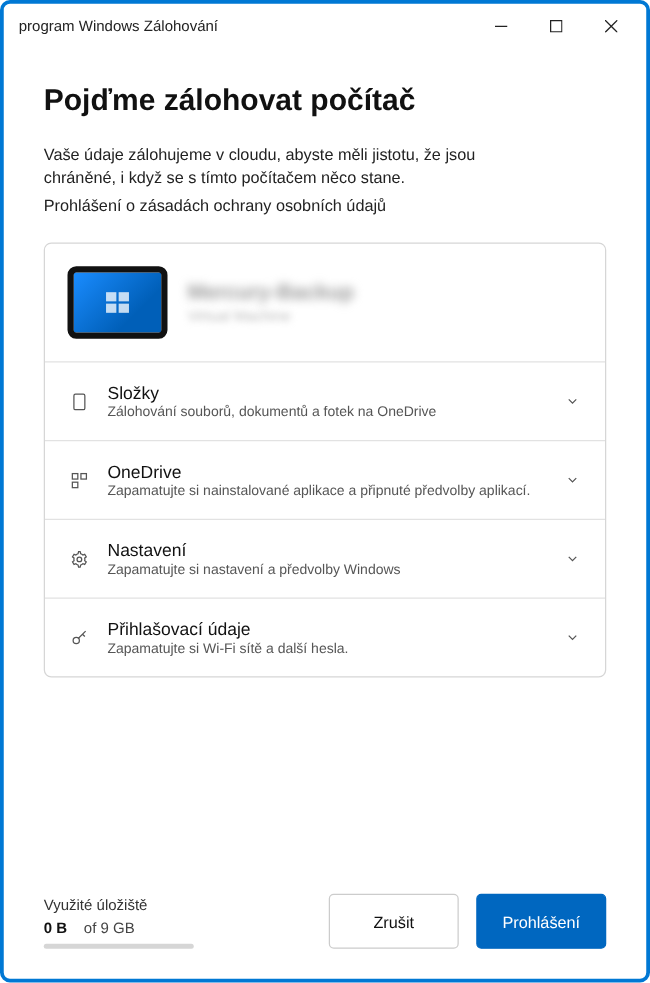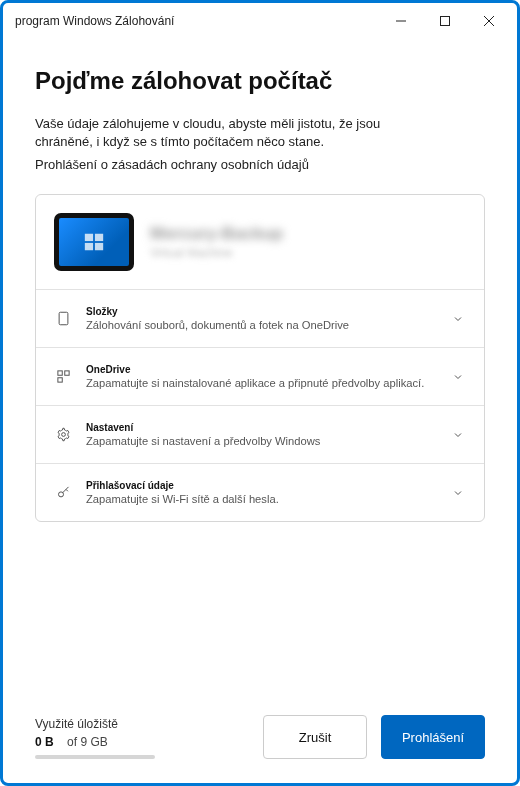--- a/index.html
+++ b/index.html
@@ -103,22 +103,22 @@
     width: 18px;
     height: 18px;
     display: flex;
     align-items: center;
     justify-content: center;
     color: #444;
     flex-shrink: 0;
   }
   .section .texts { flex: 1; min-width: 0; }
   .section .title {
-    font-size: 10px;
-    font-weight: 700;
+    font-size: 14px;
+    font-weight: 400;
     color: #111;
   }
   .section .sub {
     font-size: 11.2px;
     color: #555;
     margin-top: 2px;
   }
   .chev {
     width: 16px;
     height: 16px;

